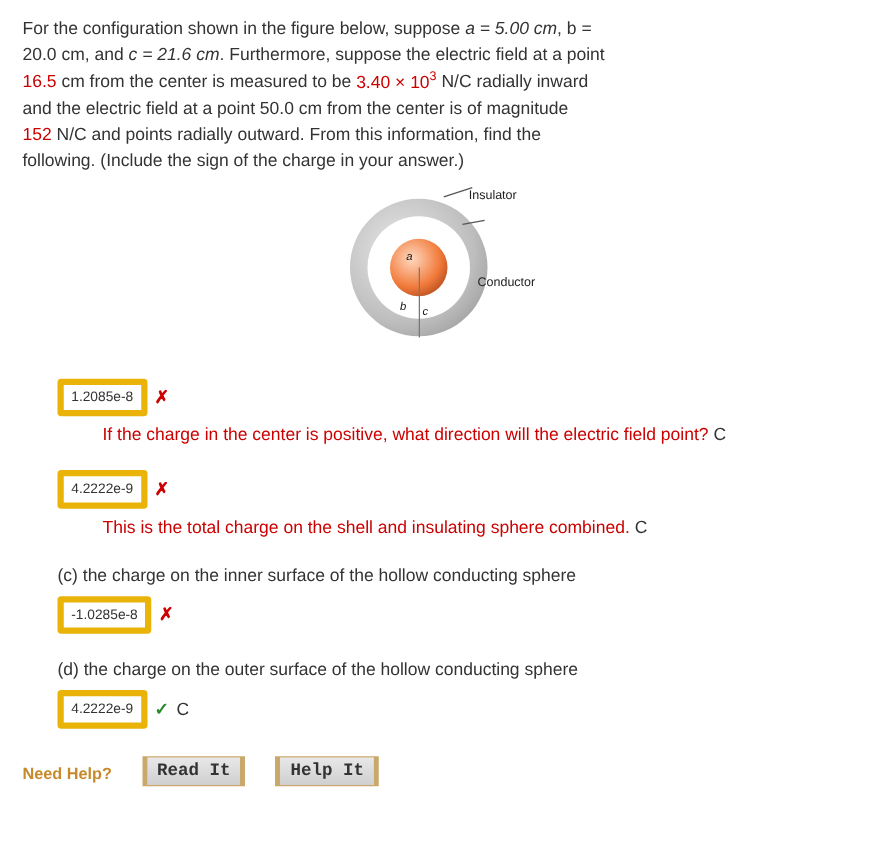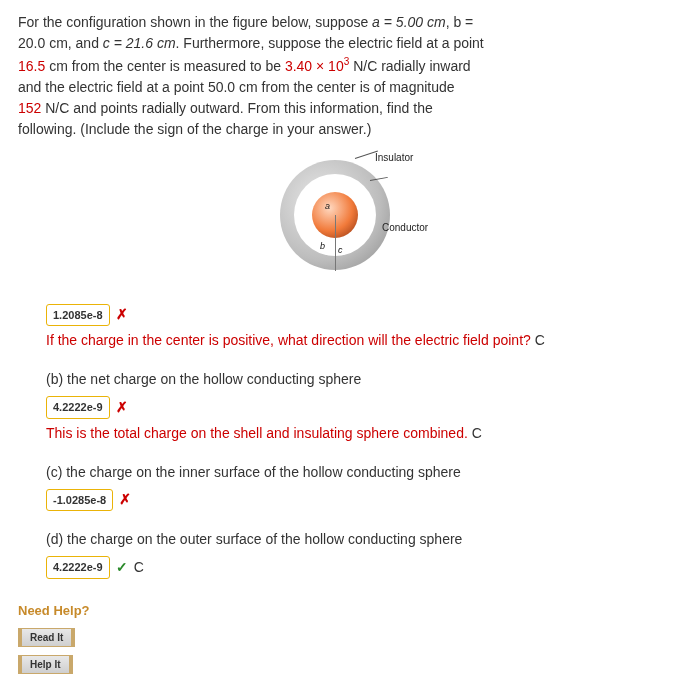--- a/index.html
+++ b/index.html
@@ -41,39 +41,40 @@
     .lead1 { position:absolute; left:105px; top:8px; width:24px; height:1px; background:#555; transform:rotate(-18deg); transform-origin:left center; }
     .lead2 { position:absolute; left:120px; top:30px; width:18px; height:1px; background:#555; transform:rotate(-10deg); transform-origin:left center; }
     .tiny-a { position:absolute; left:75px; top:50px; font-size:9px; font-style:italic; color:#111; }
     .tiny-b { position:absolute; left:70px; top:90px; font-size:9px; font-style:italic; color:#111; }
     .tiny-c { position:absolute; left:88px; top:94px; font-size:9px; font-style:italic; color:#111; }
     .radii-line { position:absolute; left:85px; top:65px; width:1px; height:56px; background:#777; }
     .part { margin: 18px 0 4px 28px; }
     .part-label { color: #333; margin-bottom: 6px; }
     .answer-row { display: flex; align-items: center; gap: 6px; margin-bottom: 4px; }
     .answer-box {
-      border: 1px solid #eab308; border-radius: 3px;
+      border: 5px solid #eab308; border-radius: 3px;
       font-size: 11px; color: #333; padding: 2px 6px;
-      background: #fff; min-width: 64px; display: inline-block; font-weight: bold;
+      background: #fff; min-width: 64px; display: inline-block;
     }
     .x-mark { color: #c00; font-weight: bold; font-size: 14px; }
     .check-mark { color: #2a8a2a; font-weight: bold; font-size: 14px; }
     .unit { color: #333; font-size: 14px; }
-    .feedback { color: #c00; margin-top: 2px; }
+    .feedback { color: #c00; margin-top: 2px; margin-left: 36px; }
     .feedback .c-suffix { color: #333; }
-    .need-help { margin: 22px 0 0 0; display:flex; align-items:flex-start; gap:8px;flex-direction:column; }
+    .need-help { margin: 22px 0 0 0; display:flex; align-items:flex-end; gap:24px; }
     .need-help-label { color: #c78a2a; font-weight: bold; font-size: 13px; }
     .help-btn {
-      font-size: 10px; color: #333; font-weight: bold;
+      font-size: 14px; color: #333; font-weight: bold;
       padding: 3px 8px;
       background: linear-gradient(#e8e8e8,#cfcfcf);
       border: 1px solid #c9a86b;
       border-left: 4px solid #c9a86b;
       border-right: 4px solid #c9a86b;
       cursor: pointer;
+      font-family: Liberation Mono, monospace;
     }
   </style>
 </head>
 <body>
 
 <div class="question-text">
   <span>For the configuration shown in the figure below, suppose </span><i>a = 5.00 cm</i><span>, b =</span>
   <br>
   <span>20.0 cm, and </span><i>c = 21.6 cm</i><span>. Furthermore, suppose the electric field at a point</span>
   <br>
@@ -107,21 +108,20 @@
     <span class="answer-box">1.2085e-8</span>
     <span class="x-mark">✗</span>
   </div>
   <div class="feedback">
     <span>If the charge in the center is positive, what direction will the electric field point?</span>
     <span class="c-suffix">C</span>
   </div>
 </div>
 
 <div class="part">
-  <div class="part-label">(b) the net charge on the hollow conducting sphere</div>
   <div class="answer-row">
     <span class="answer-box">4.2222e-9</span>
     <span class="x-mark">✗</span>
   </div>
   <div class="feedback">
     <span>This is the total charge on the shell and insulating sphere combined.</span>
     <span class="c-suffix">C</span>
   </div>
 </div>
 

